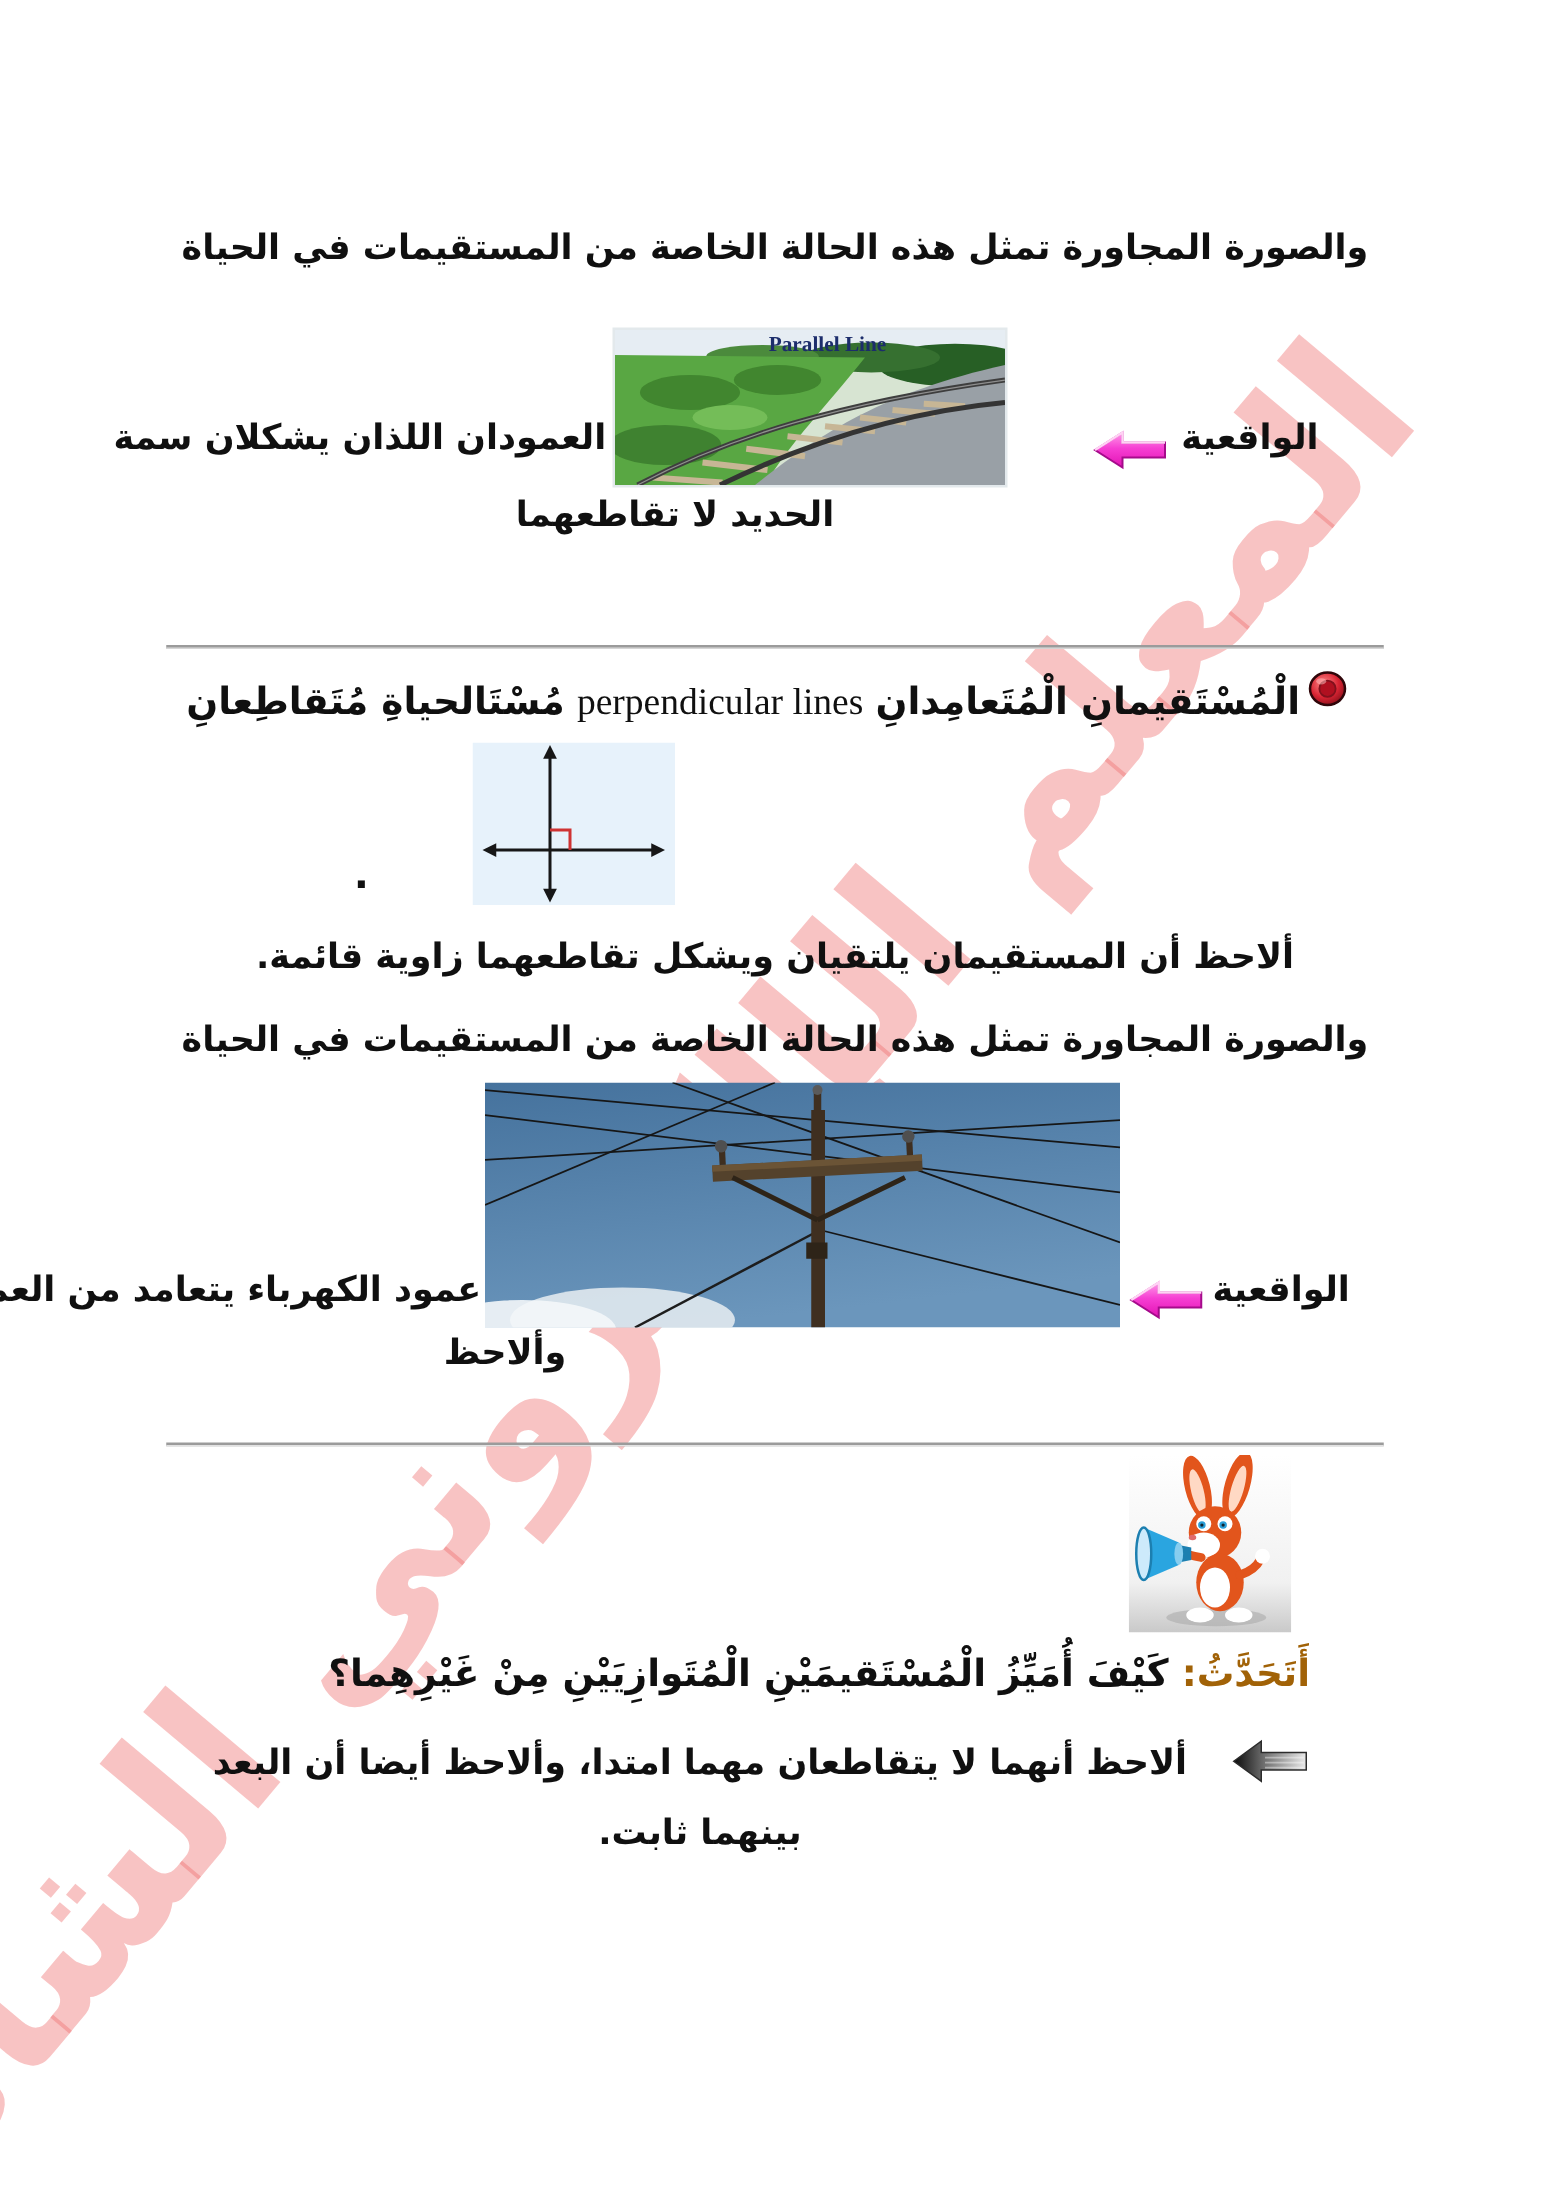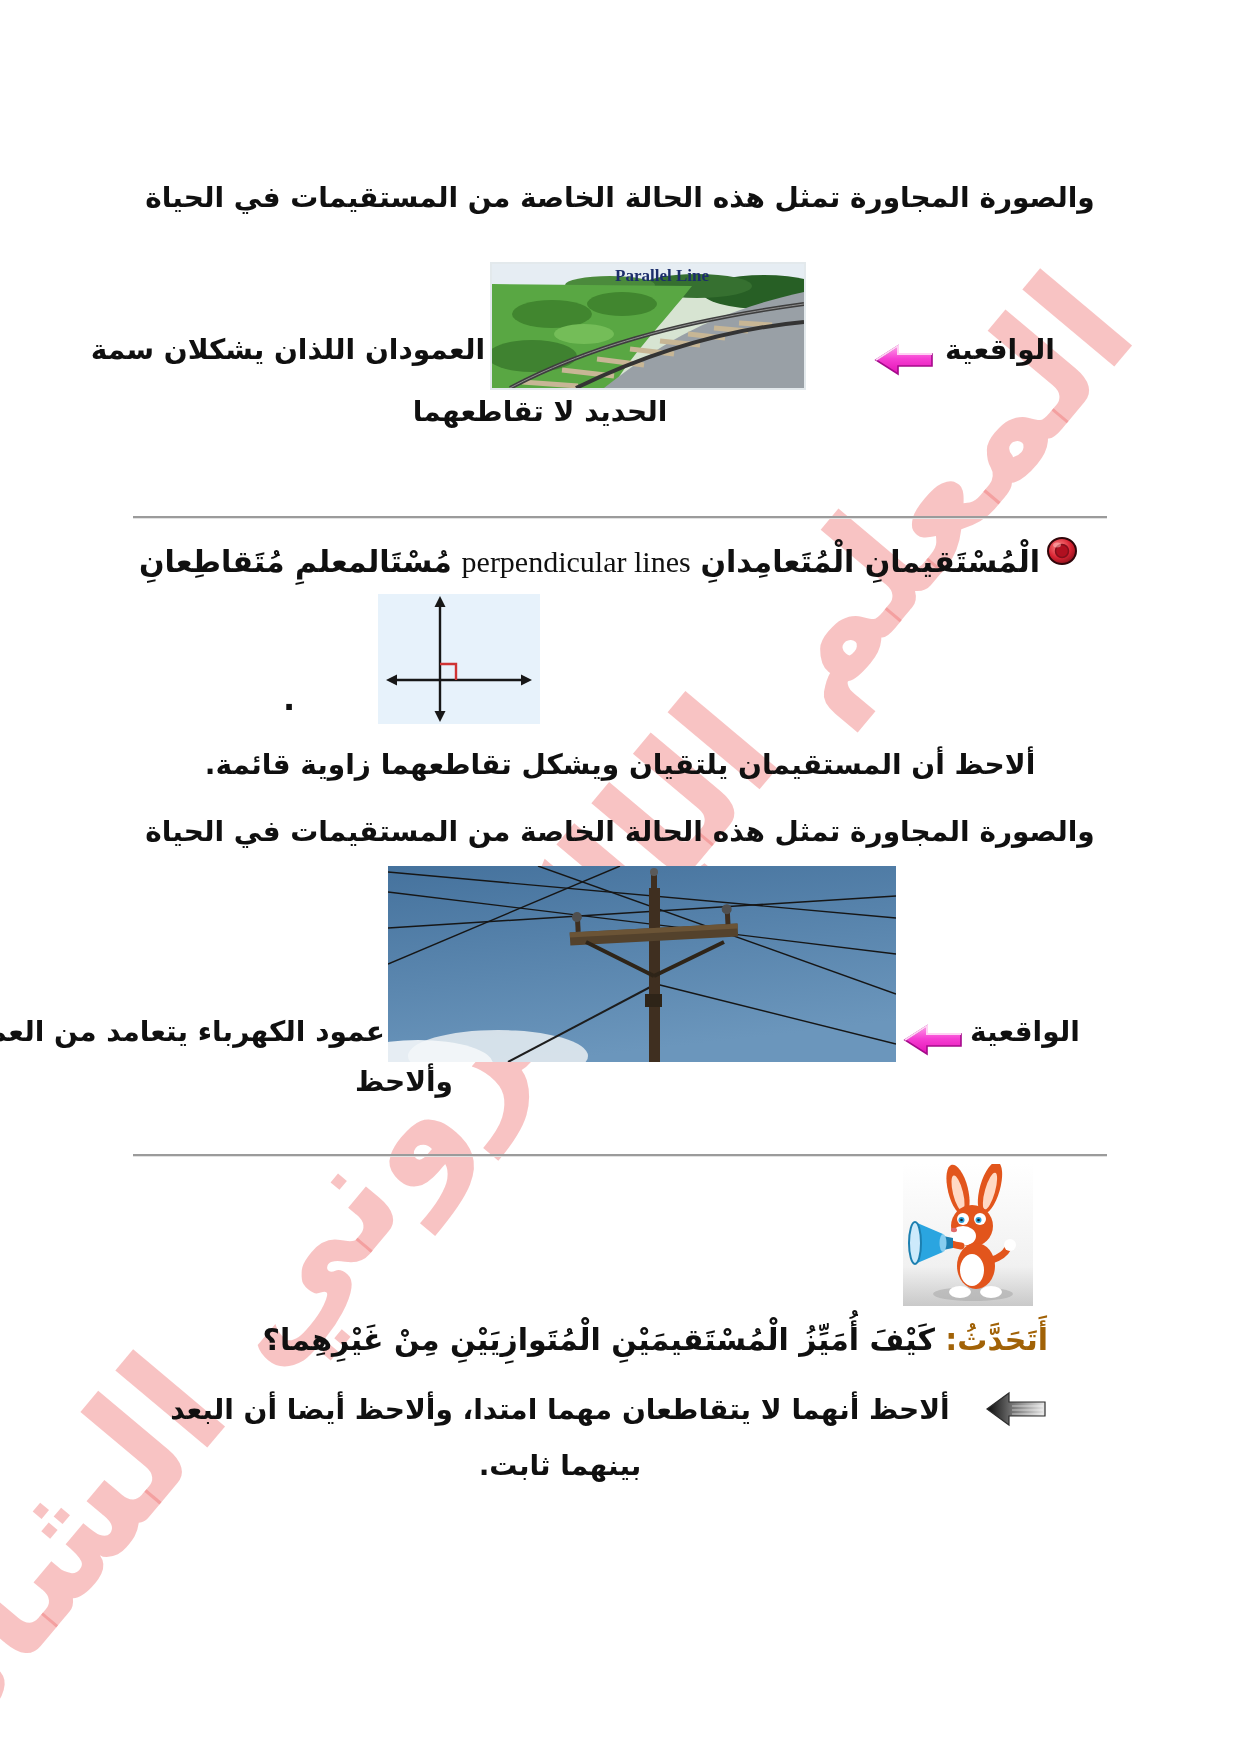--- a/index.html
+++ b/index.html
@@ -92,21 +92,21 @@
       </defs>
       <ellipse cx="16" cy="15" rx="14" ry="13" fill="url(#rb)" stroke="#30060a" stroke-width="2"></ellipse>
       <circle cx="16" cy="15" r="6.5" fill="#b01020" stroke="#82101c" stroke-width="1.5"></circle>
       <ellipse cx="11" cy="9" rx="4" ry="2.5" fill="#ffb8b8" opacity="0.55"></ellipse>
     </svg>
   </div>
 
   <div class="t rtl" style="left:115px;top:540px;width:925px;text-align:right;">
     <span class="heading-ar">الْمُسْتَقيمانِ الْمُتَعامِدانِ</span>
     <span class="heading-en">perpendicular lines</span>
-    <span class="heading-ar">مُسْتَالمعلمِ مُتَقاطِعانِ</span>
+    <span class="heading-ar">مُسْتَالحياةِ مُتَقاطِعانِ</span>
   </div>
 
   <div class="img" style="left:378px;top:594px;">
     <svg width="162" height="130" viewBox="0 0 162 130">
       <rect width="162" height="130" fill="#e7f2fb"></rect>
       <line x1="62" y1="12" x2="62" y2="118" stroke="#171717" stroke-width="2.4"></line>
       <polygon points="62,2 56.5,13 67.5,13" fill="#171717"></polygon>
       <polygon points="62,128 56.5,117 67.5,117" fill="#171717"></polygon>
       <line x1="18" y1="86" x2="144" y2="86" stroke="#171717" stroke-width="2.4"></line>
       <polygon points="8,86 19,80.5 19,91.5" fill="#171717"></polygon>

